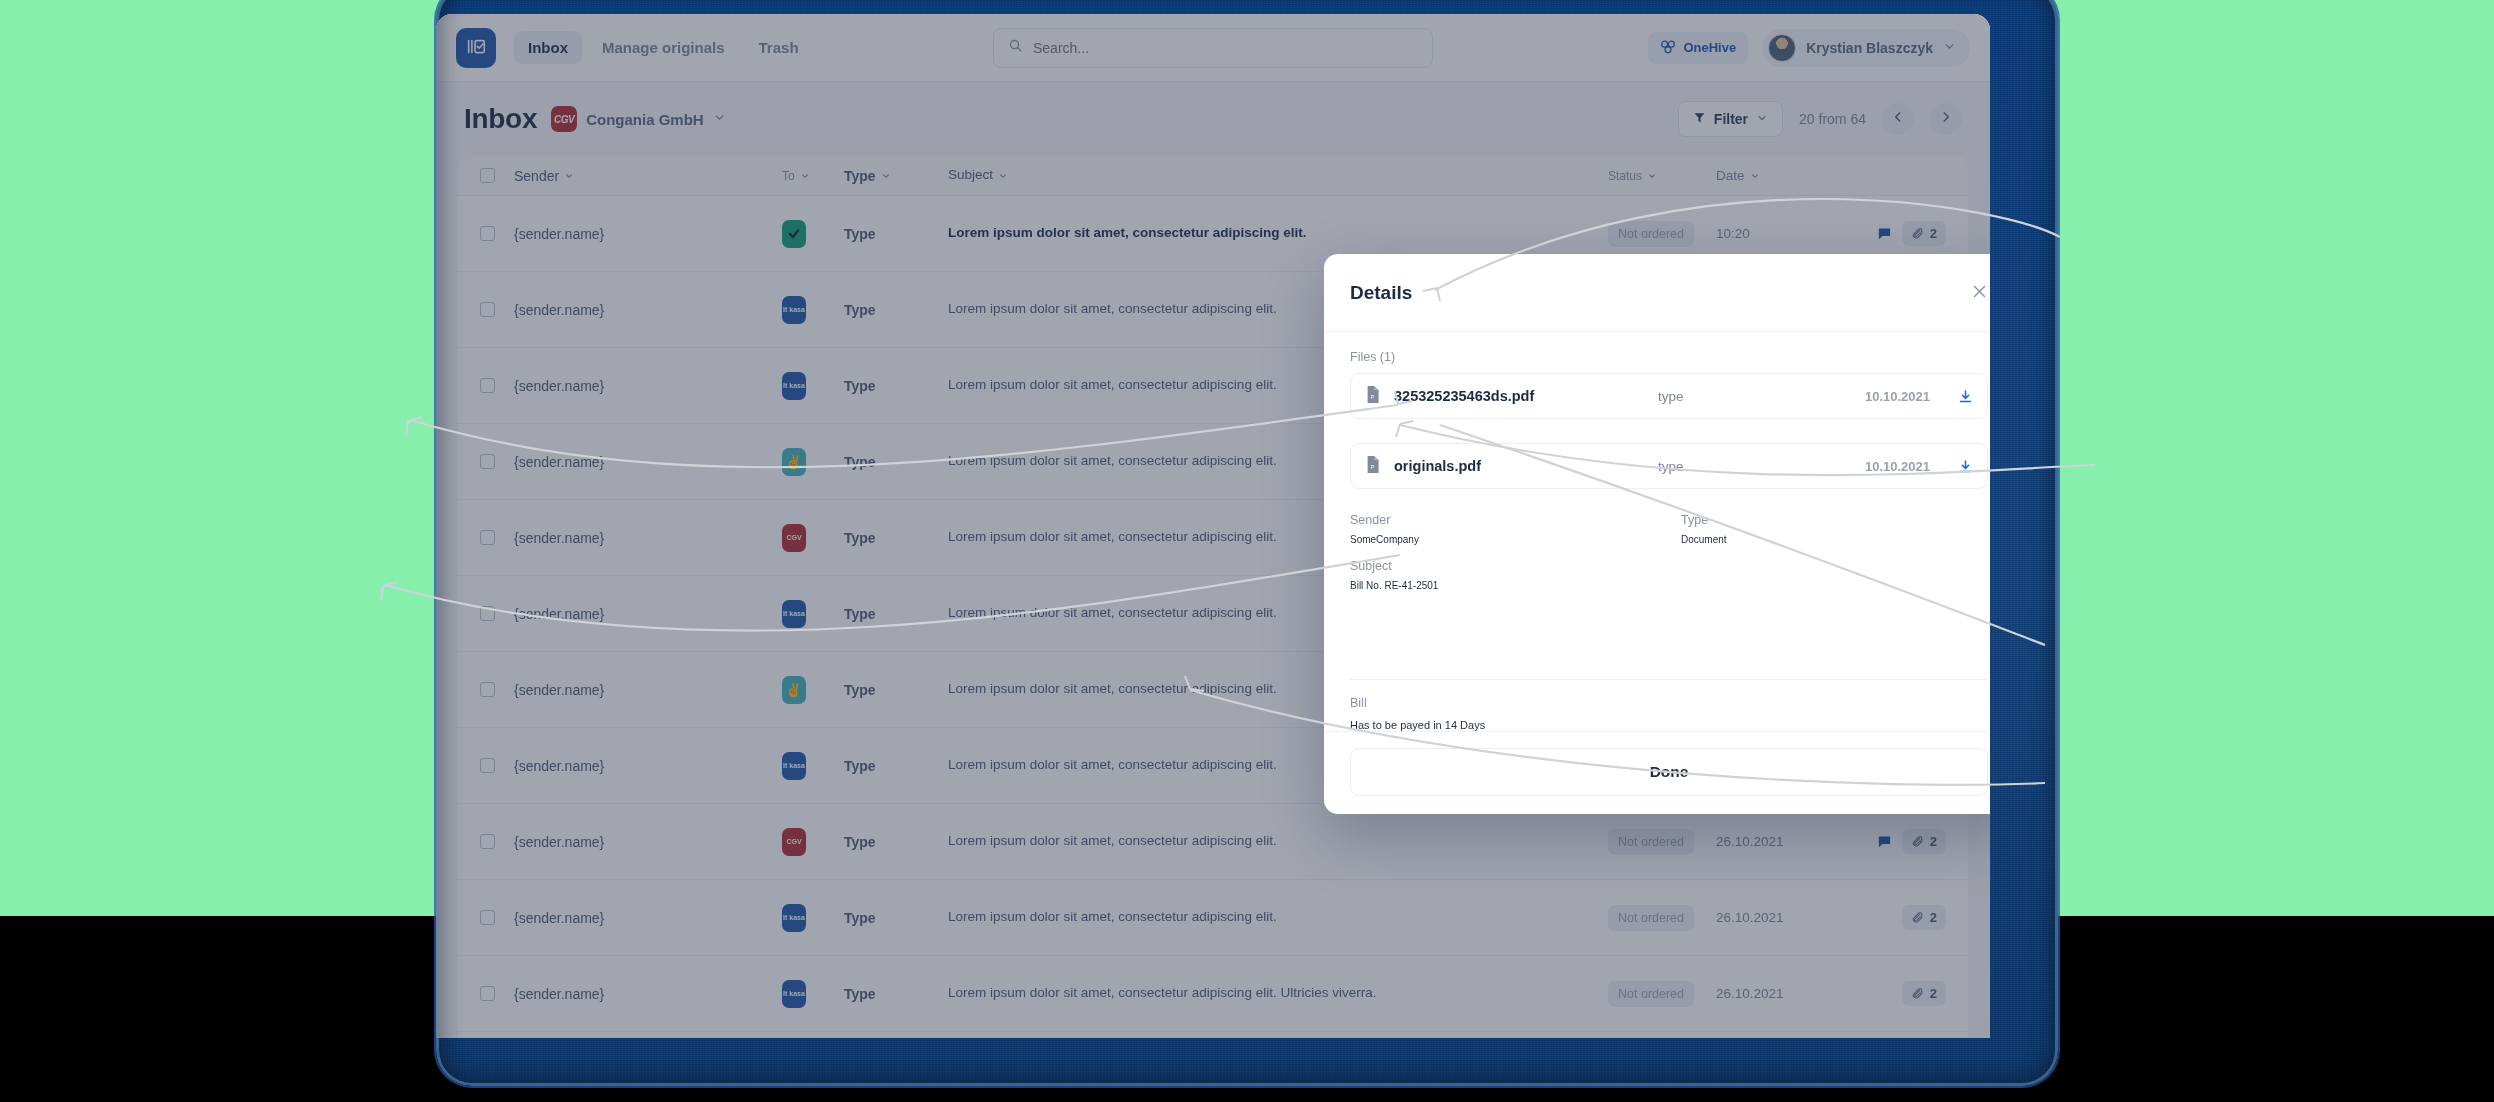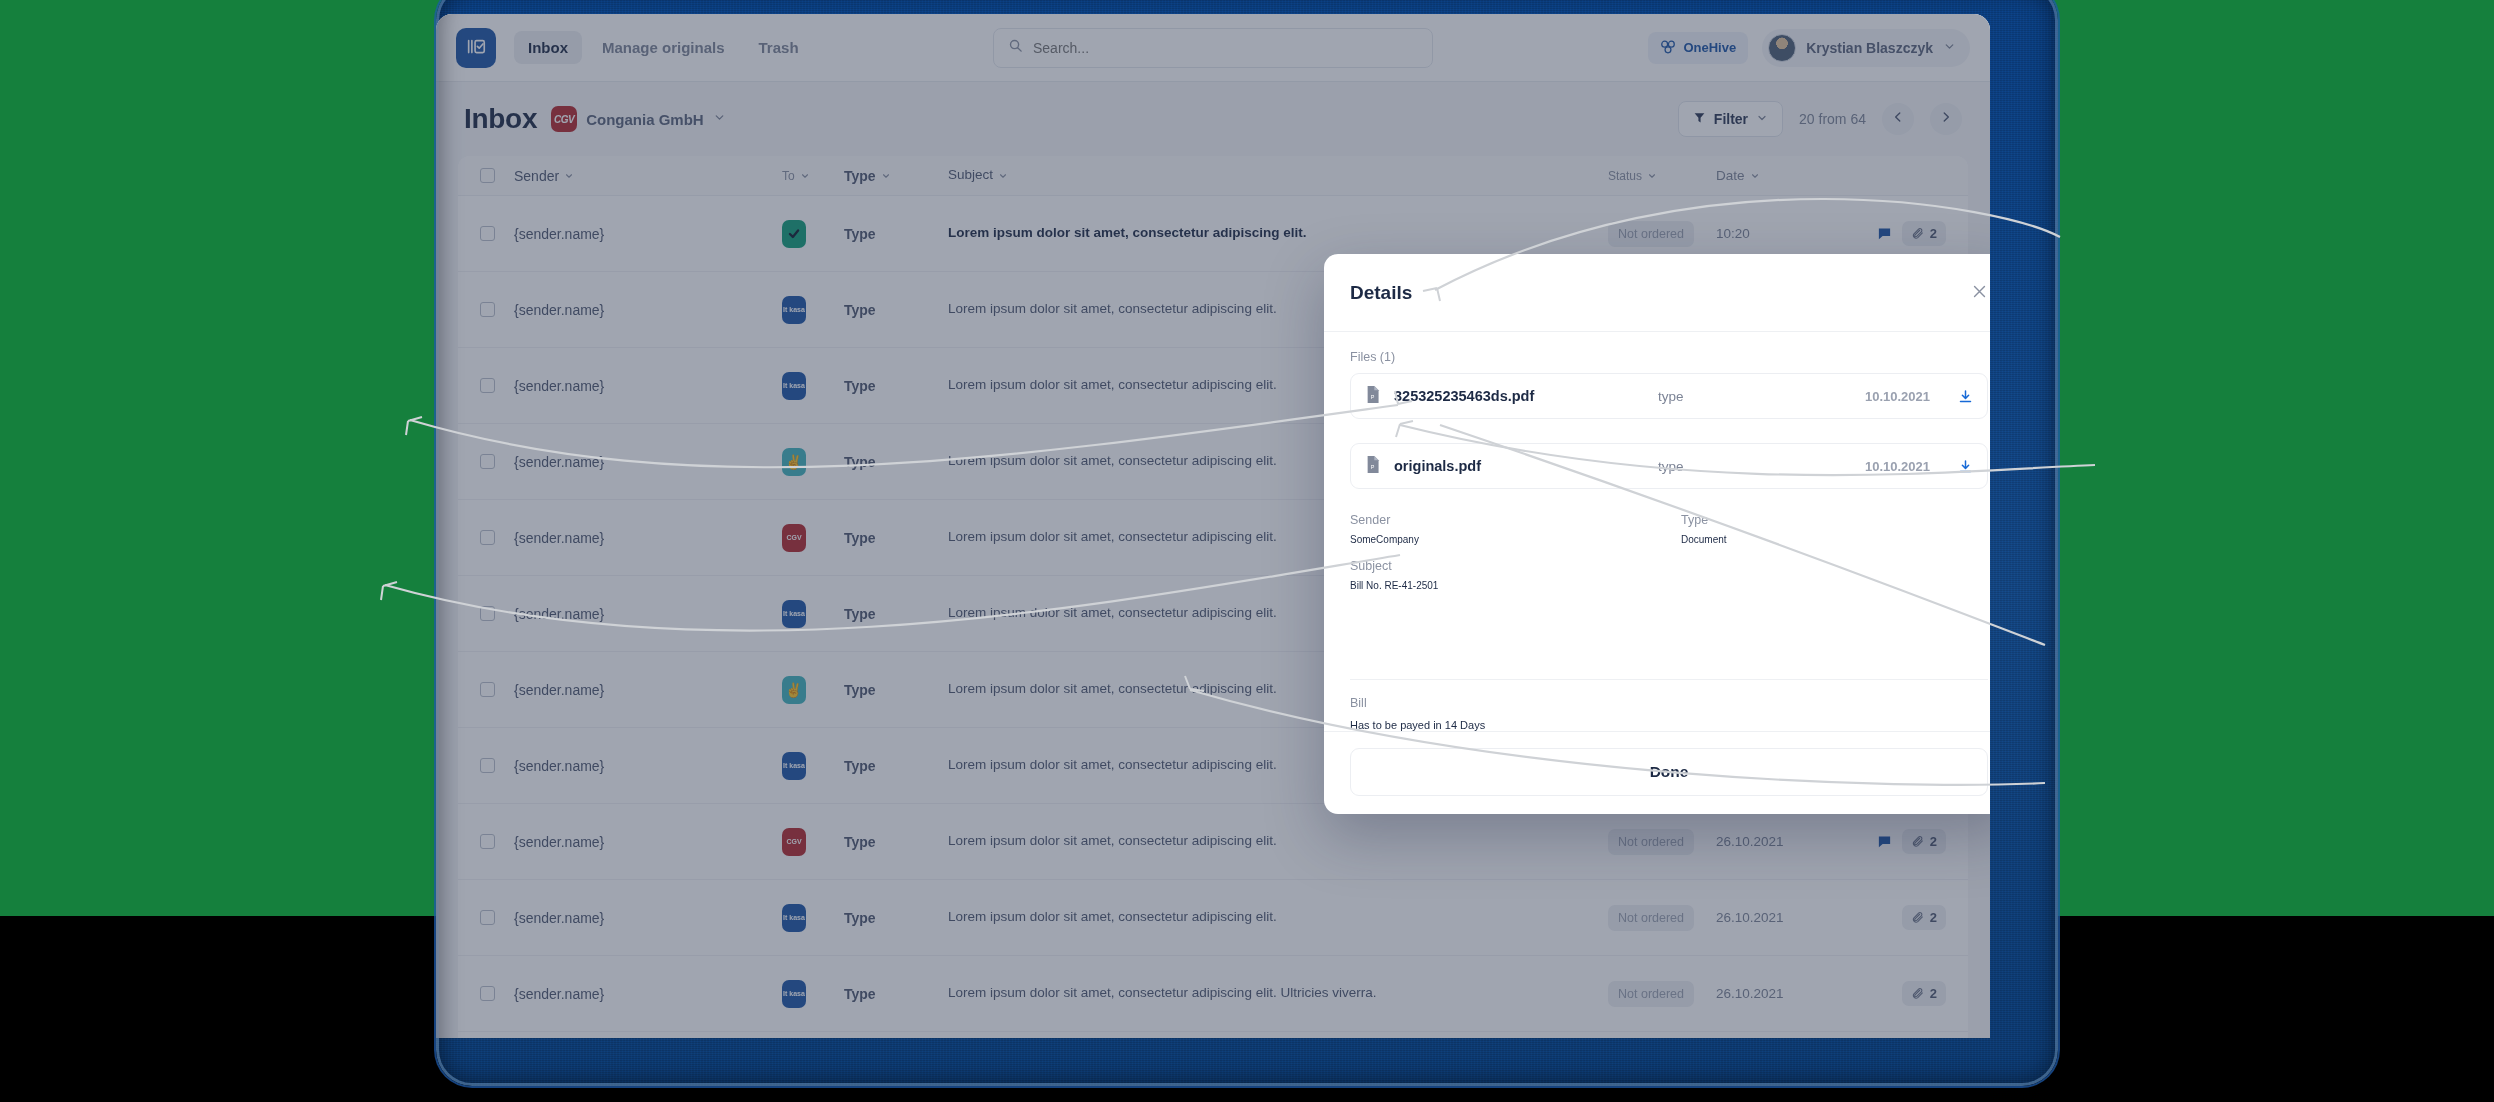--- a/index.html
+++ b/index.html
@@ -2,21 +2,21 @@
 <html><head>
 <meta charset="utf-8">
 <style>
   * { box-sizing: border-box; margin: 0; padding: 0; }
   html, body {
     width: 2494px; height: 1102px;
     background: #000000;
     font-family: "Liberation Sans", sans-serif;
     overflow: hidden;
   }
-  #stage { position: relative; width: 2494px; height: 916px; background: #15803d; }
+  #stage { position: relative; width: 2494px; height: 916px; background: #86efac; }
 
   
   #laptop {
     position: absolute; left: 436px; top: -16px;
     width: 1622px; height: 1102px;
     border-radius: 36px;
     background: linear-gradient(180deg,#0b3f7e 0%,#14467f 55%,#0d3a6e 100%);
     padding: 14px;
     box-shadow: 0 0 0 2px rgba(30,90,170,.75);
     overflow: hidden;

